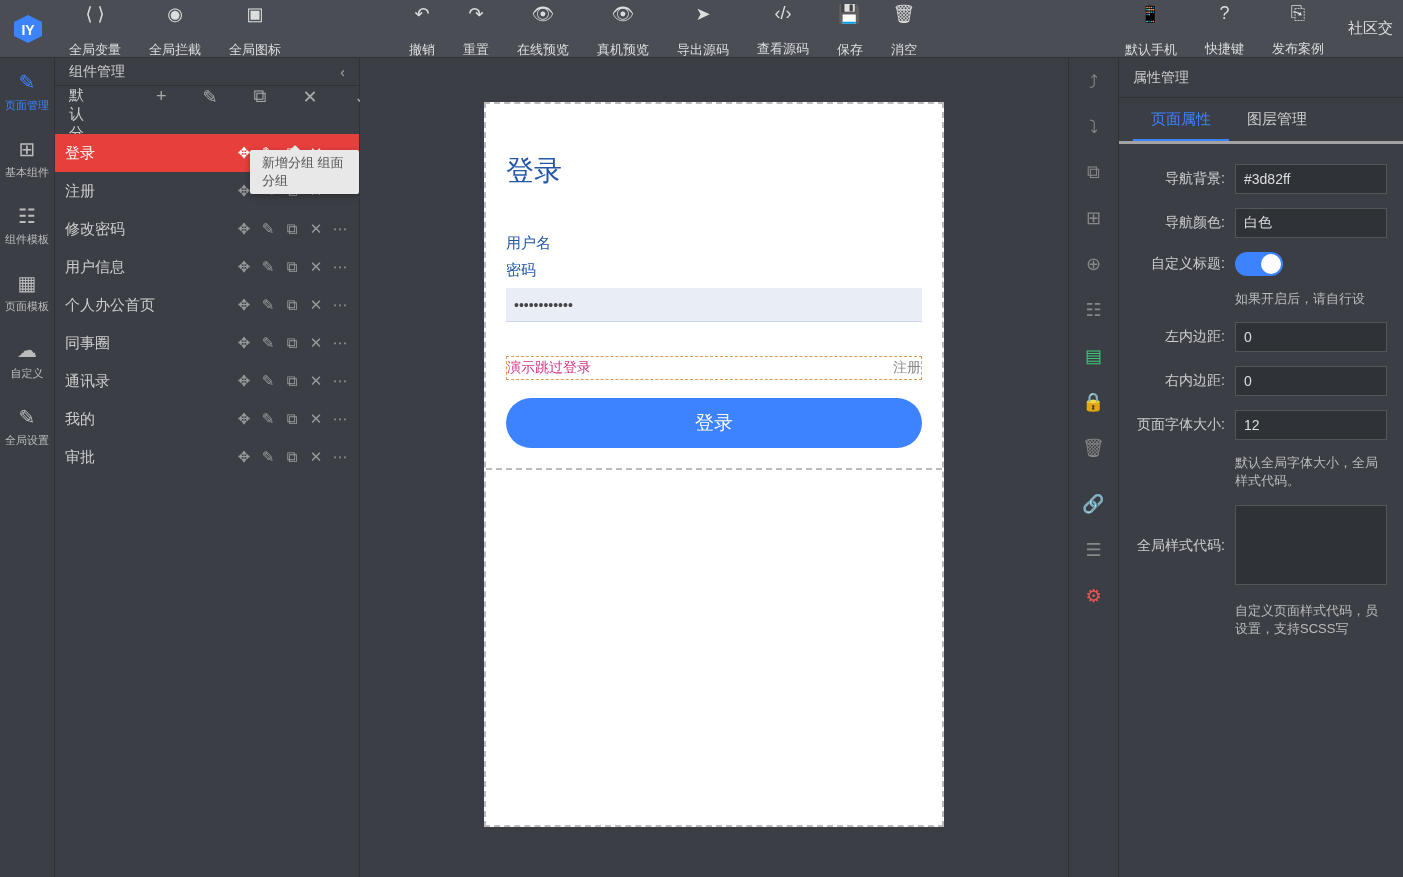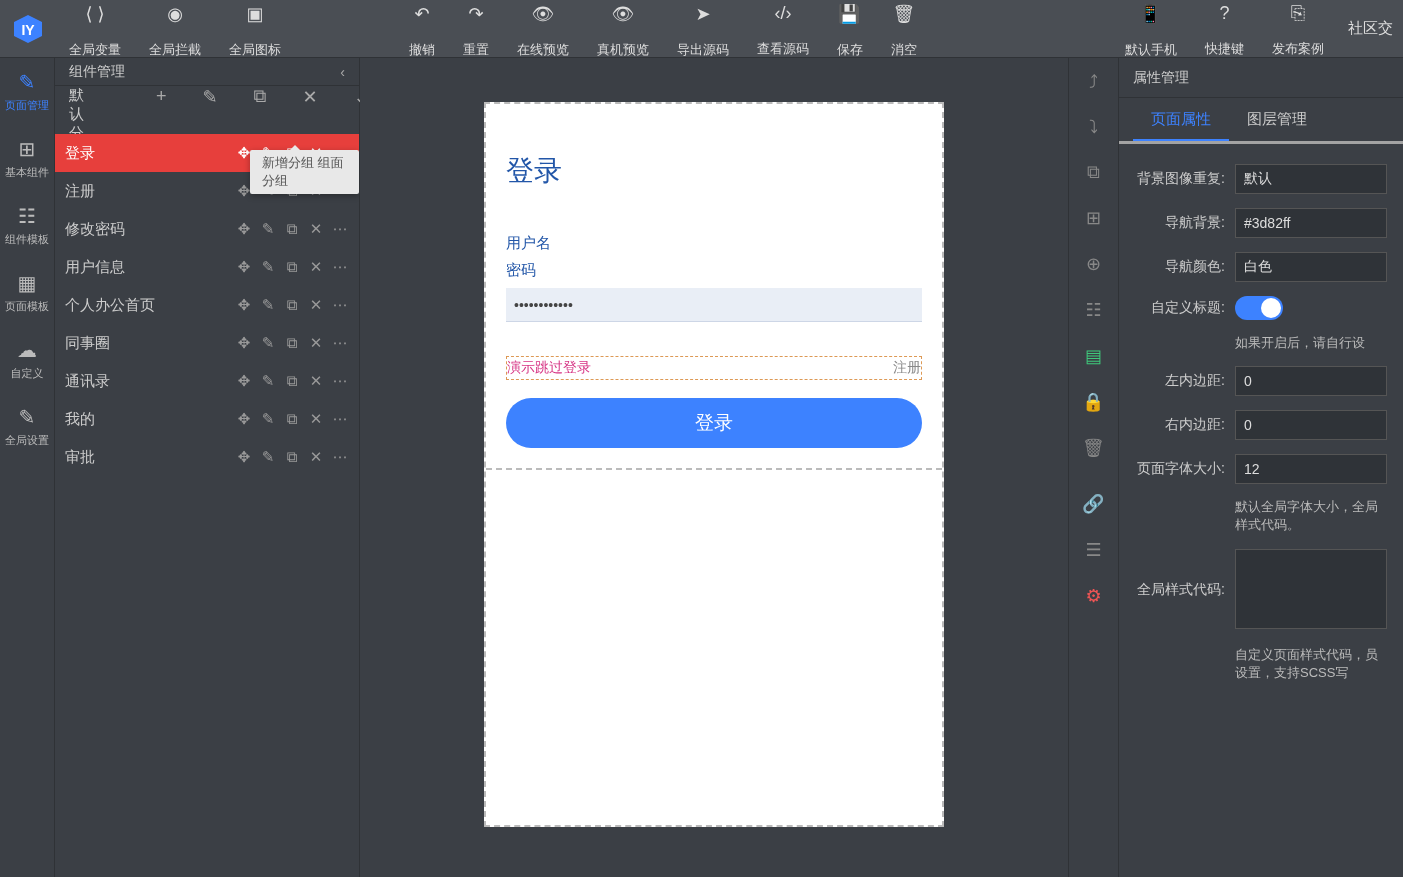--- a/index.html
+++ b/index.html
@@ -564,24 +564,20 @@
   <div class="prop-panel">
     <div class="prop-header">
       <span>属性管理</span>
     </div>
     <div class="prop-tabs" id="prop-tabs">
         <div class="prop-tab active">页面属性</div>
         <div class="prop-tab">图层管理</div>
       </div>
     <div class="prop-body">
       <div class="prop-row">
-        <div class="prop-label">背景图像重复:</div>
-        <div class="prop-value"><input class="prop-input" value="默认" style=""></div>
-      </div>
-      <div class="prop-row">
         <div class="prop-label">导航背景:</div>
         <div class="prop-value"><input class="prop-input" value="#3d82ff" style=""></div>
       </div>
       <div class="prop-row">
         <div class="prop-label">导航颜色:</div>
         <div class="prop-value"><input class="prop-input" value="白色" style=""></div>
       </div>
       <div class="prop-row">
         <div class="prop-label">自定义标题:</div>
         <div class="prop-value">

